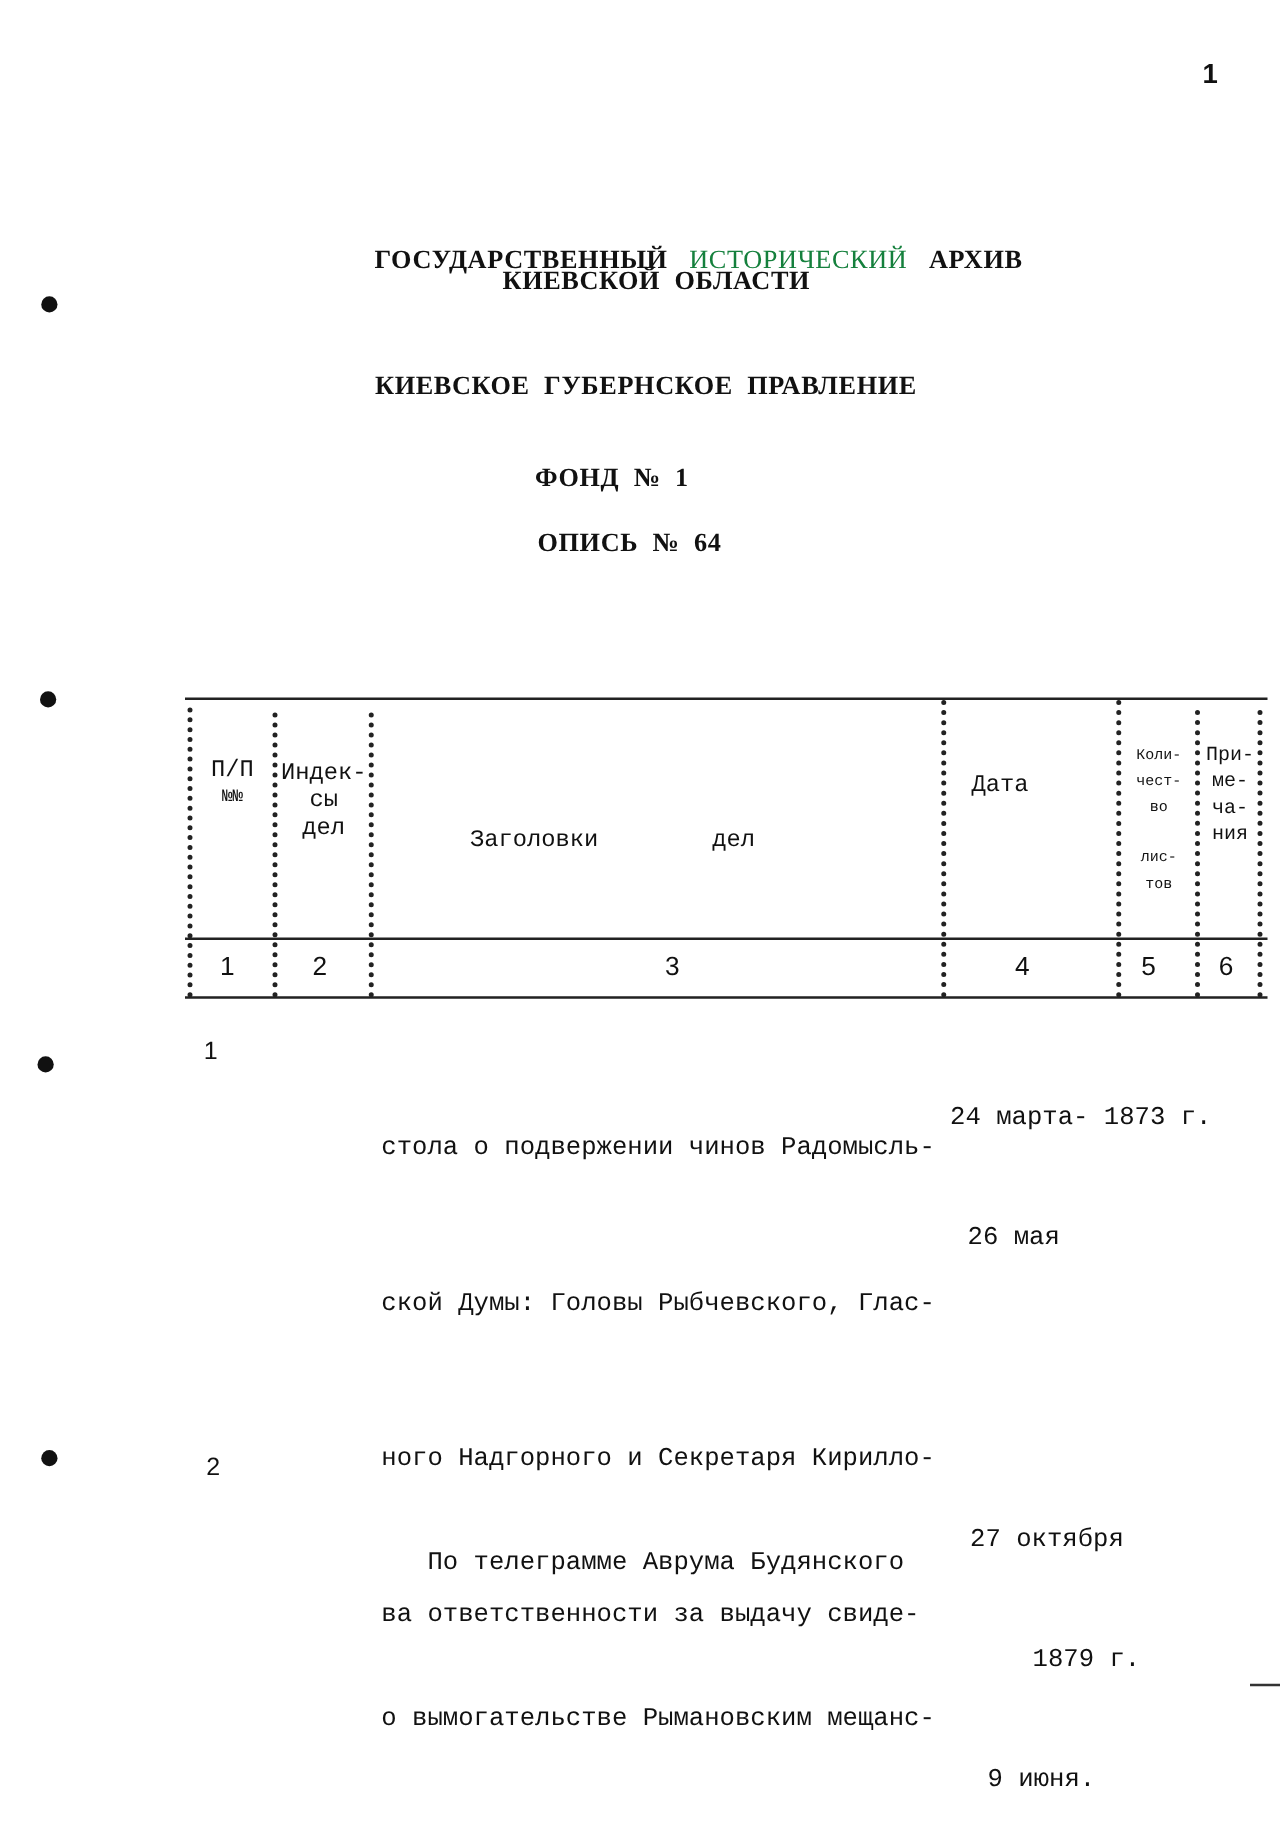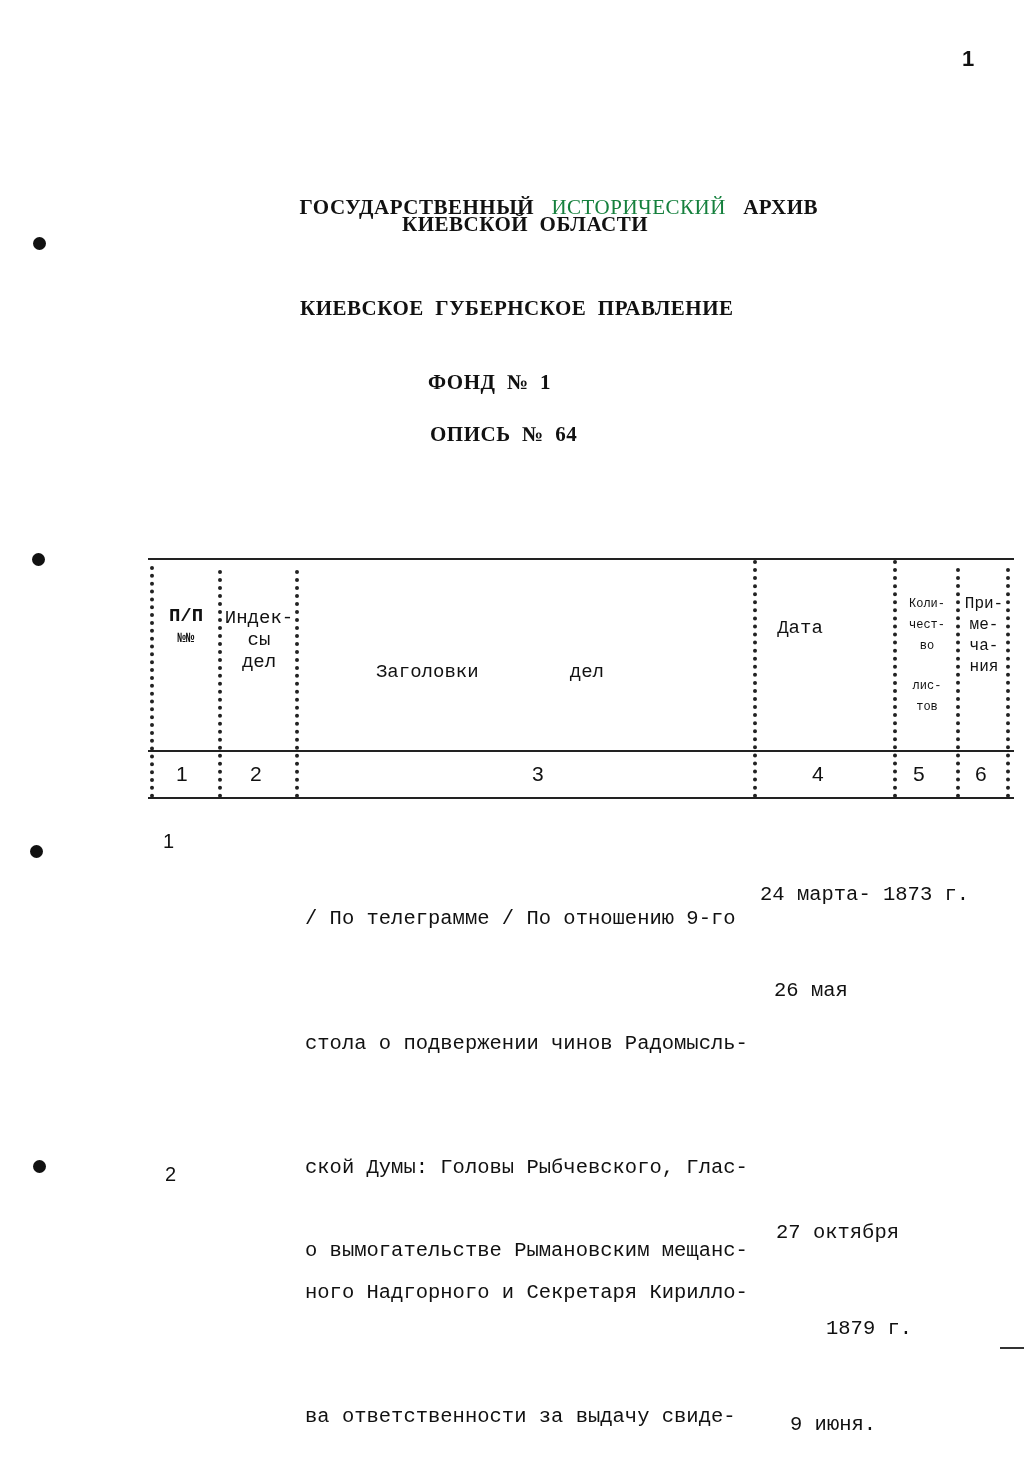--- a/index.html
+++ b/index.html
@@ -43,21 +43,21 @@
 <div class="rule" style="top:797px;"></div>
 
 <div class="vdots" style="left:150px; top:566px; height:232px;"></div>
 <div class="vdots" style="left:218px; top:570px; height:228px;"></div>
 <div class="vdots" style="left:295px; top:570px; height:228px;"></div>
 <div class="vdots" style="left:753px; top:560px; height:238px;"></div>
 <div class="vdots" style="left:893px; top:560px; height:238px;"></div>
 <div class="vdots" style="left:956px; top:568px; height:230px;"></div>
 <div class="vdots" style="left:1006px; top:568px; height:230px;"></div>
 
-<div class="th" style="left:158px; top:605px; width:56px;font-weight:bold;">
+<div class="th" style="left:158px; top:605px; width:56px;">
   <div>П/П</div>
   <div style="font-size:14px;">№№</div>
 </div>
 <div class="th" style="left:224px; top:605px; width:70px; line-height:26px;">
   <div>Индек-</div>
   <div style="line-height:18px;">сы</div>
   <div>дел</div>
 </div>
 <div class="th" style="left:300px; top:617px; width:380px; white-space:pre;">
   <div>Заголовки        дел</div>
@@ -81,35 +81,35 @@
 
 <div class="colnum" style="left:176px;">1</div>
 <div class="colnum" style="left:250px;">2</div>
 <div class="colnum" style="left:532px;">3</div>
 <div class="colnum" style="left:812px;">4</div>
 <div class="colnum" style="left:913px;">5</div>
 <div class="colnum" style="left:975px;">6</div>
 
 <div class="abs rownum" style="left:163px; top:830px;">1</div>
 <div class="abs body-text" style="left:305px; top:815px;">
-  <div>/ По телеграмме / По отношению 9-го</div>
   <div>стола о подвержении чинов Радомысль-</div>
   <div>ской Думы: Головы Рыбчевского, Глас-</div>
   <div>ного Надгорного и Секретаря Кирилло-</div>
   <div>ва ответственности за выдачу свиде-</div>
   
   
 </div>
 <div class="abs body-text" style="left:760px; top:815px; line-height:32px;">
   <div>24 марта- 1873 г.</div>
   <div style="padding-left:14px;">26 мая</div>
 </div>
 
 <div class="abs rownum" style="left:165px; top:1163px;">2</div>
 <div class="abs body-text" style="left:305px; top:1147px;">
+  <div>   По телеграмме Аврума Будянского</div>
   <div>о вымогательстве Рымановским мещанс-</div>
   
   
 </div>
 <div class="abs body-text" style="left:776px; top:1153px; line-height:32px;">
   <div>27 октября</div>
   <div style="padding-left:50px;">1879 г.</div>
   <div style="padding-left:14px;">9 июня.</div>
 </div>
 

